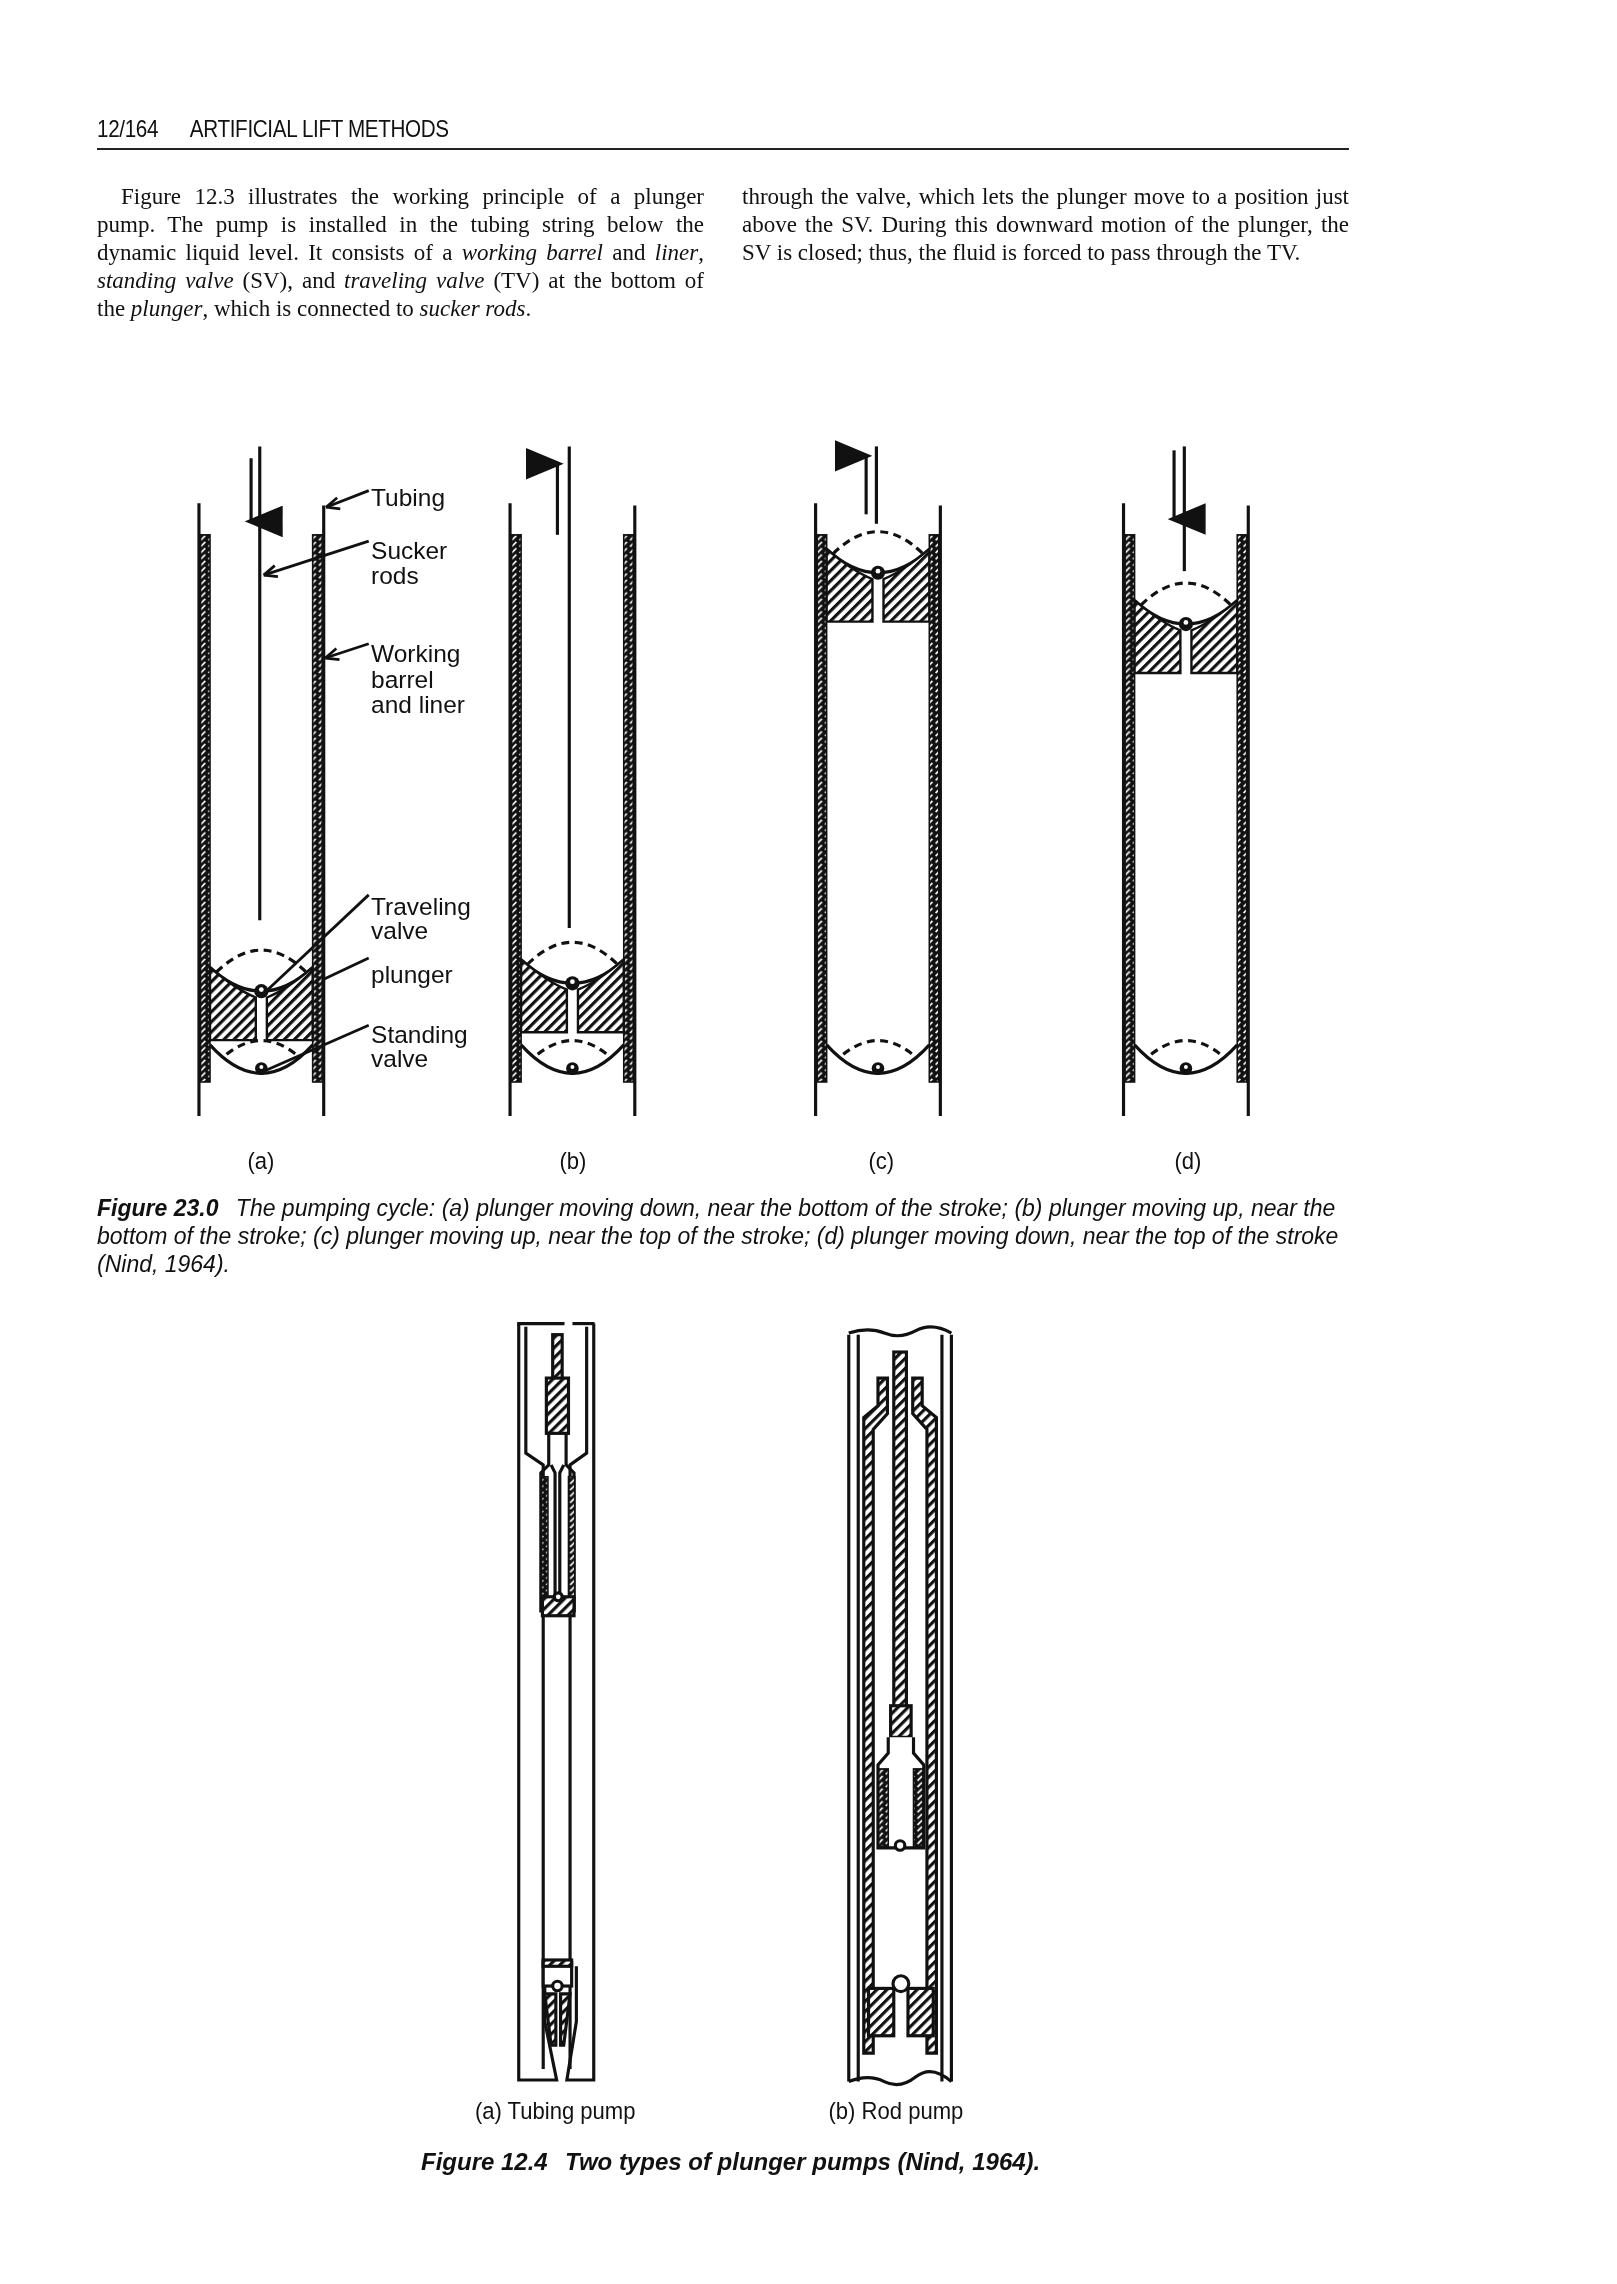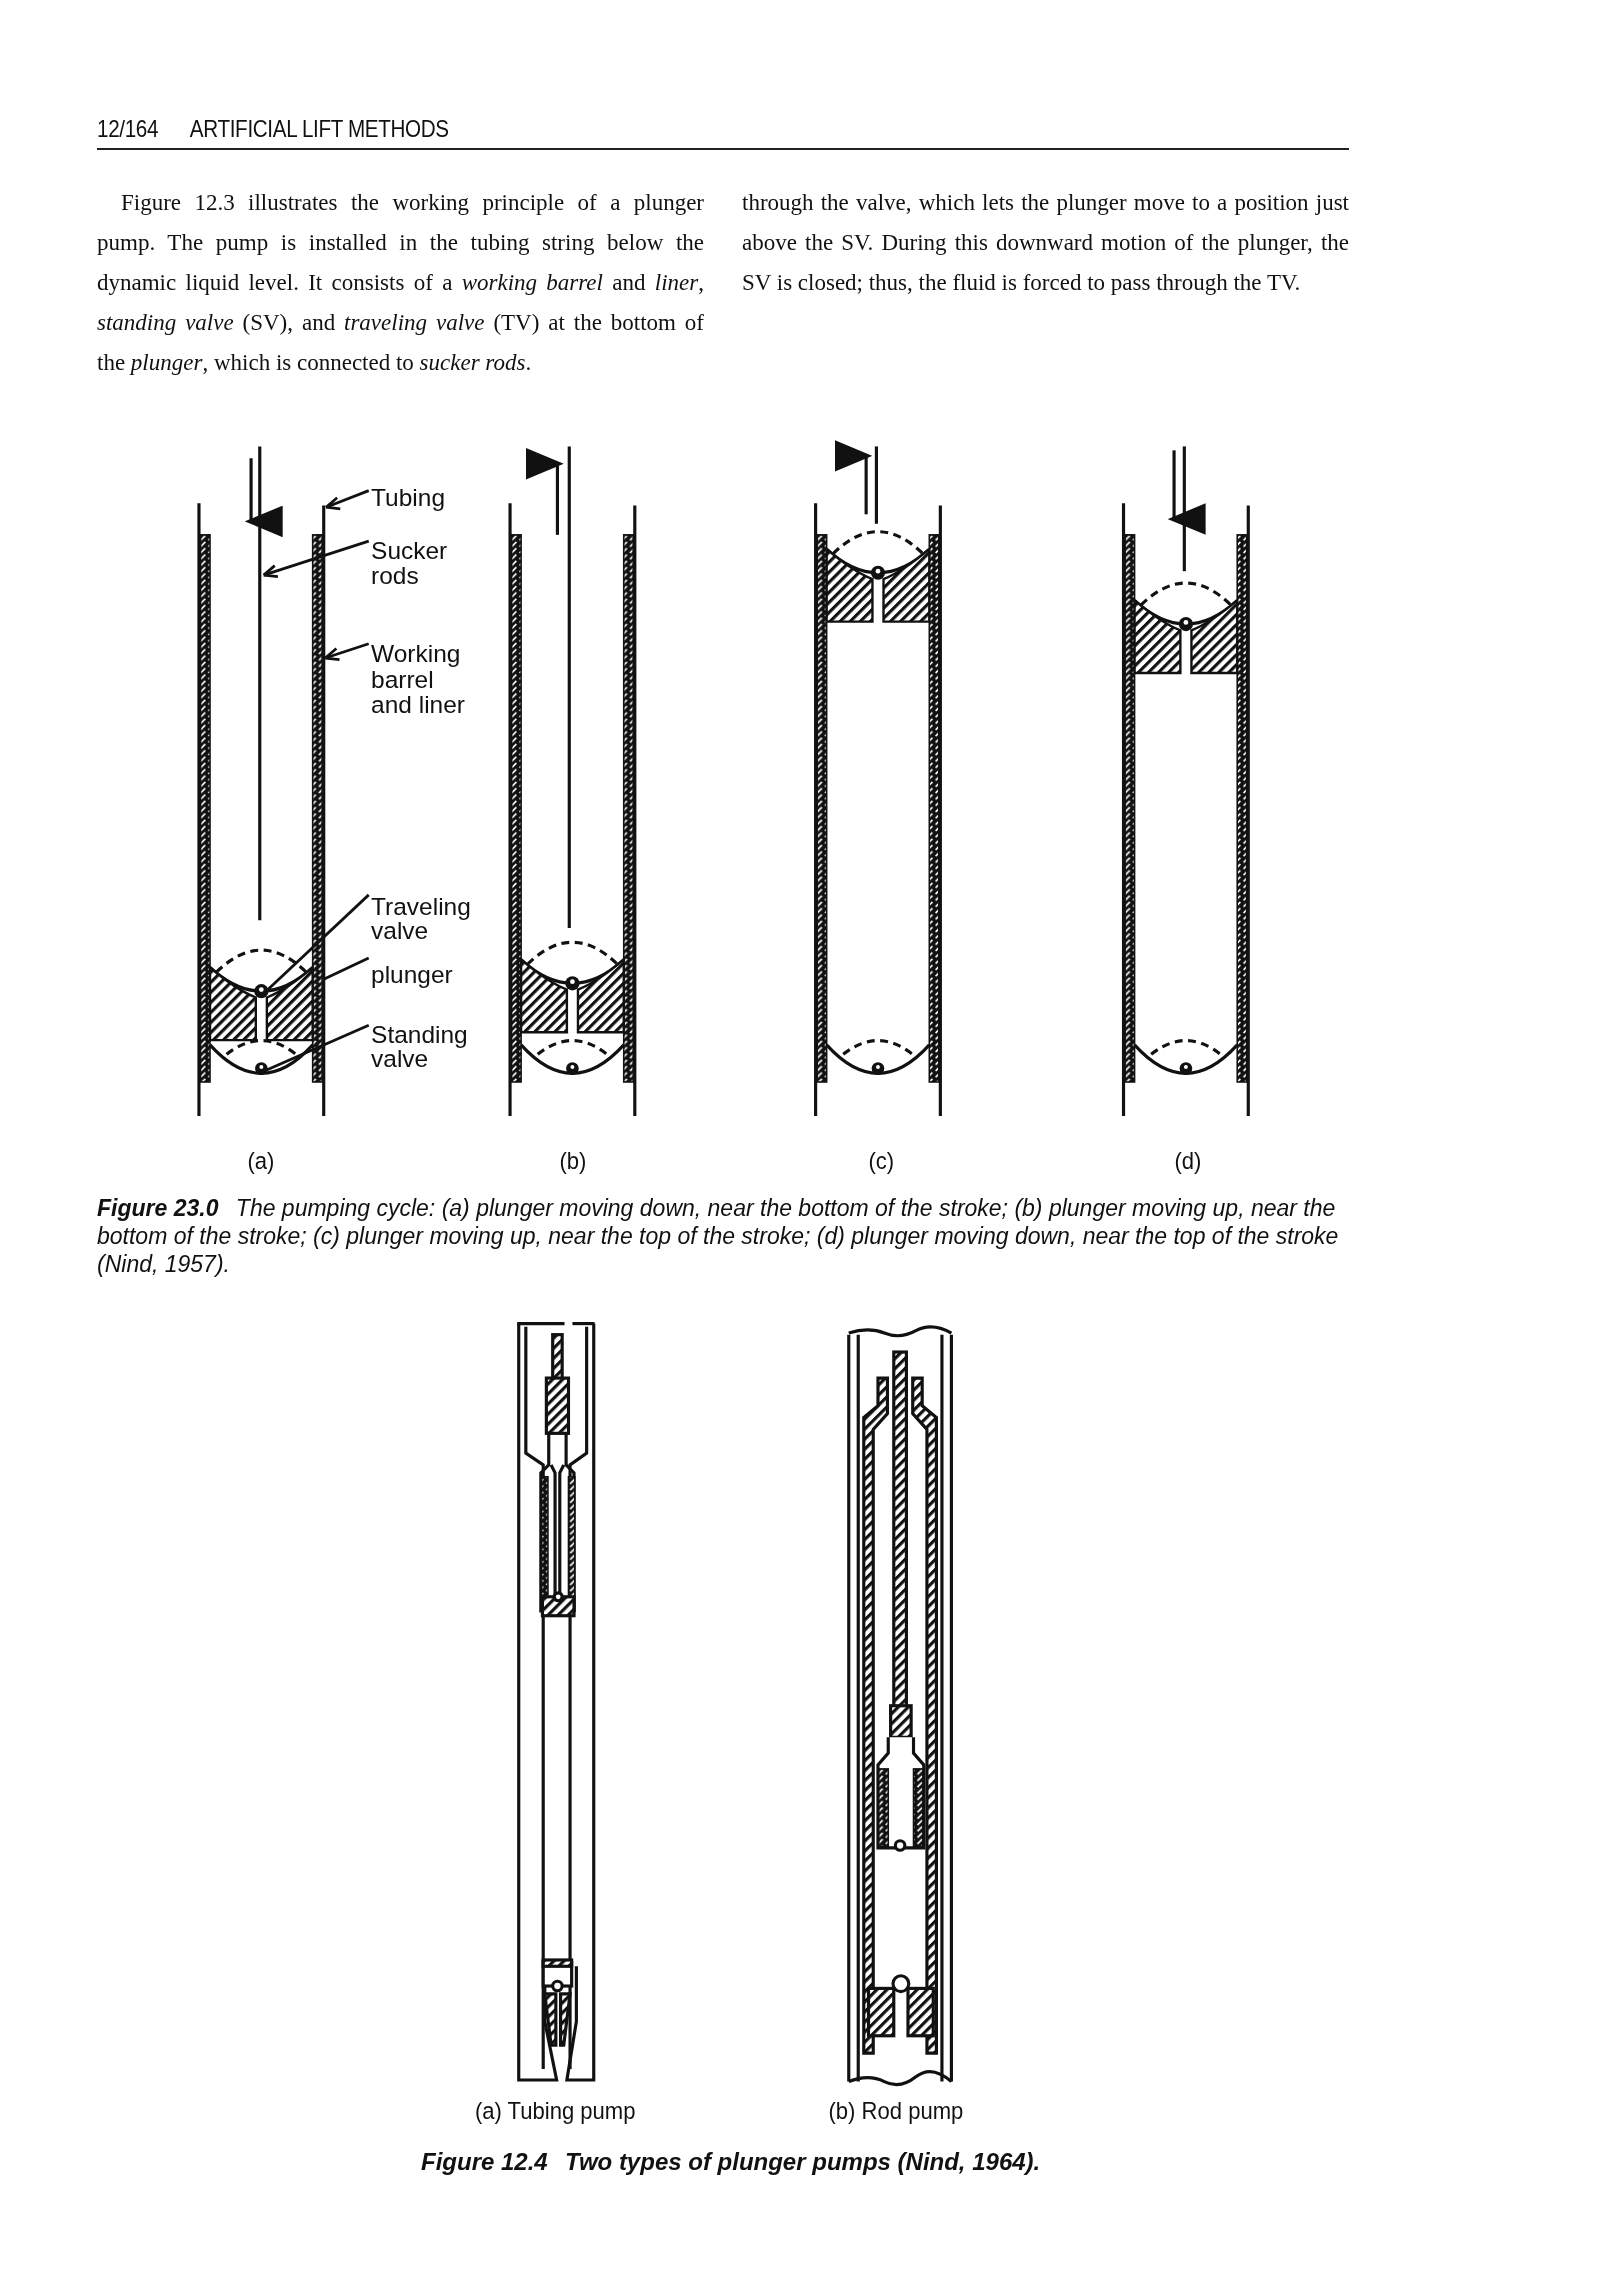--- a/index.html
+++ b/index.html
@@ -1,20 +1,20 @@
 <!DOCTYPE html>
 <html style="font-size:12.6px"><head>
 <meta charset="utf-8">
 <style>
   html, body { margin: 0; padding: 0; background: #ffffff; }
   body { width: 1617px; height: 2284px; position: relative; overflow: hidden; color: #111; }
   .running-head { position: absolute; left: 97px; top: 115px; font-family: "Liberation Sans", sans-serif; font-size: 24px; letter-spacing: -0.4px; transform: scaleX(0.86); transform-origin: left top; white-space: nowrap; }
   .running-head .folio { display: inline-block; margin-right: 32px; }
   .head-rule { position: absolute; left: 97px; top: 148px; width: 1252px; height: 2.4px; background: #222; }
-  .col { position: absolute; top: 183px; width: 607px; font-family: "Liberation Serif", serif; font-size: 23px; line-height: 40px; text-align: justify; }
+  .col { position: absolute; top: 183px; width: 607px; font-family: "Liberation Serif", serif; font-size: 23px; line-height: 28px; text-align: justify; }
   .col p { margin: 0; text-indent: 0; }
   .col p.ind { text-indent: 24px; }
   .col-left { left: 97px; }
   .col-right { left: 742px; }
   .col em { font-style: italic; }
   .fig { position: absolute; left: 0; top: 0; }
   .lbl { font-family: "Liberation Sans", sans-serif; font-size: 31px; fill: #111; }
   .sublbl { position: absolute; font-family: "Liberation Sans", sans-serif; font-size: 24.5px; transform: scaleX(0.9); }
   .caption { position: absolute; left: 97px; width: 1256px; font-family: "Liberation Sans", sans-serif; font-style: italic; font-size: 23px; line-height: 28px; }
   .caption b { font-style: italic; font-weight: bold; margin-right: 17.4px; }
@@ -177,21 +177,21 @@
     <circle cx="1141" cy="2512" r="10" fill="#fff"></circle>
   </g>
 </svg>
 
 <div class="sublbl" style="left:246px; top:1147px;">(a)</div>
 <div class="sublbl" style="left:558px; top:1147px;">(b)</div>
 <div class="sublbl" style="left:867px; top:1147px;">(c)</div>
 <div class="sublbl" style="left:1173px; top:1147px;">(d)</div>
 
 <div class="caption" style="top:1194px;">
-  <b>Figure 23.0</b><span>The pumping cycle: (a) plunger moving down, near the bottom of the stroke; (b) plunger moving up, near the bottom of the stroke; (c) plunger moving up, near the top of the stroke; (d) plunger moving down, near the top of the stroke (Nind, 1957).</span>
+  <b>Figure 23.0</b><span>The pumping cycle: (a) plunger moving down, near the bottom of the stroke; (b) plunger moving up, near the bottom of the stroke; (c) plunger moving up, near the top of the stroke; (d) plunger moving down, near the top of the stroke (Nind, 1964).</span>
 </div>
 
 <div class="sublbl" style="left:466px; top:2097px;">(a)  Tubing pump</div>
 <div class="sublbl" style="left:821px; top:2097px;">(b)  Rod pump</div>
 
 <div class="cap124">
   <b>Figure 12.4</b><span>Two types of plunger pumps (Nind, 1964).</span>
 </div>
 
 

